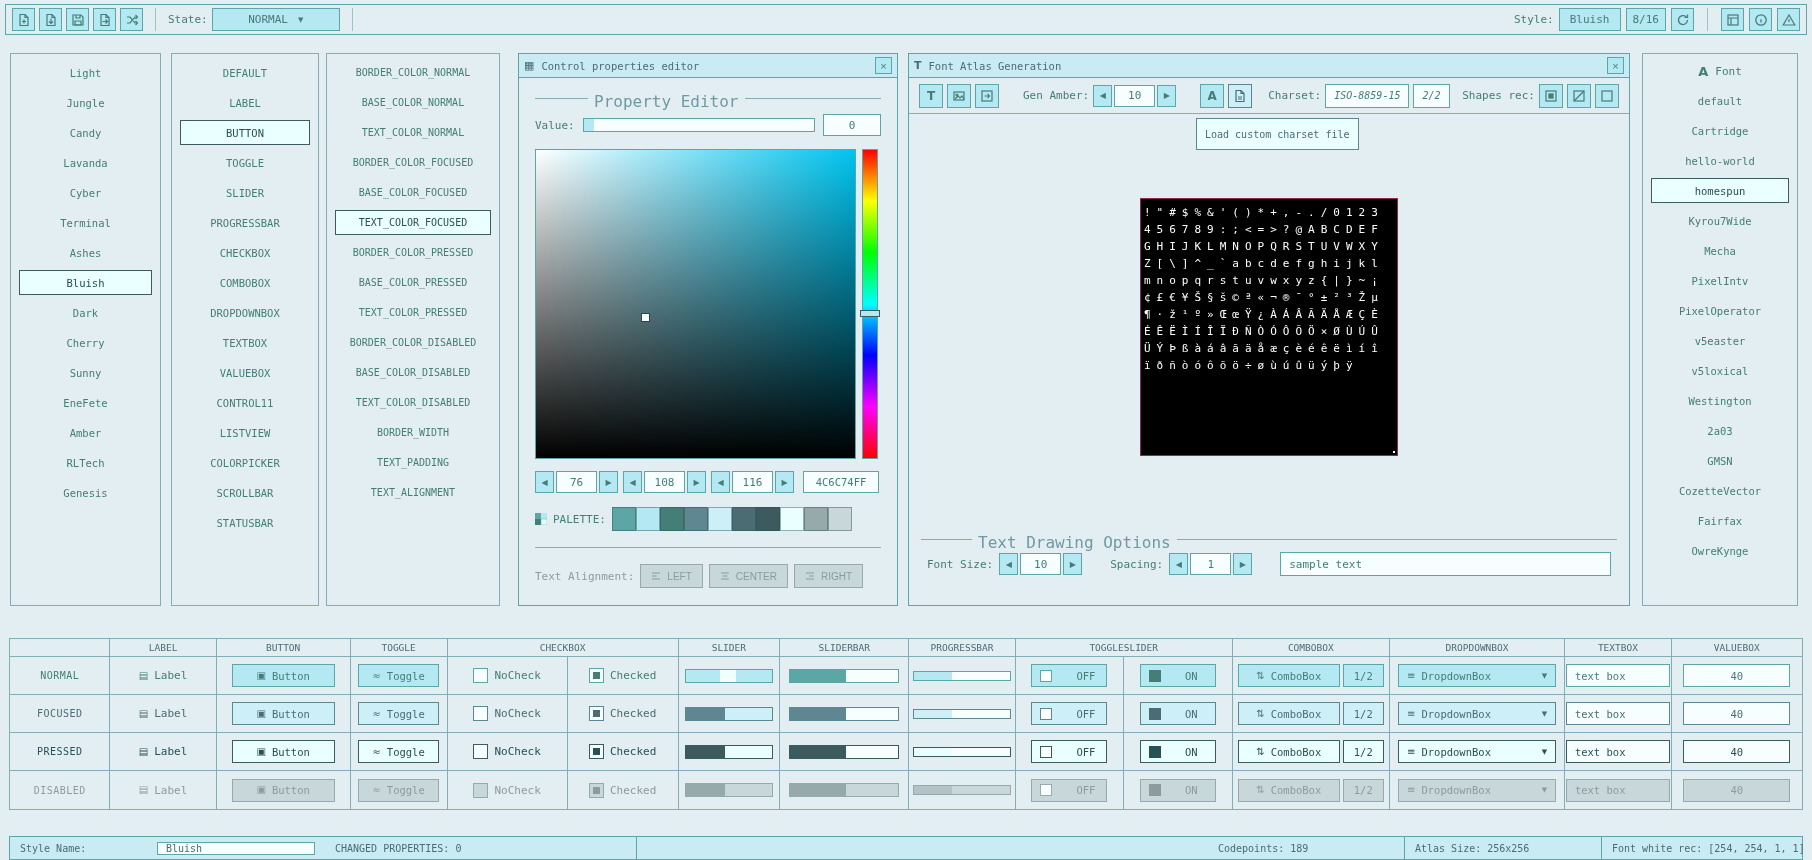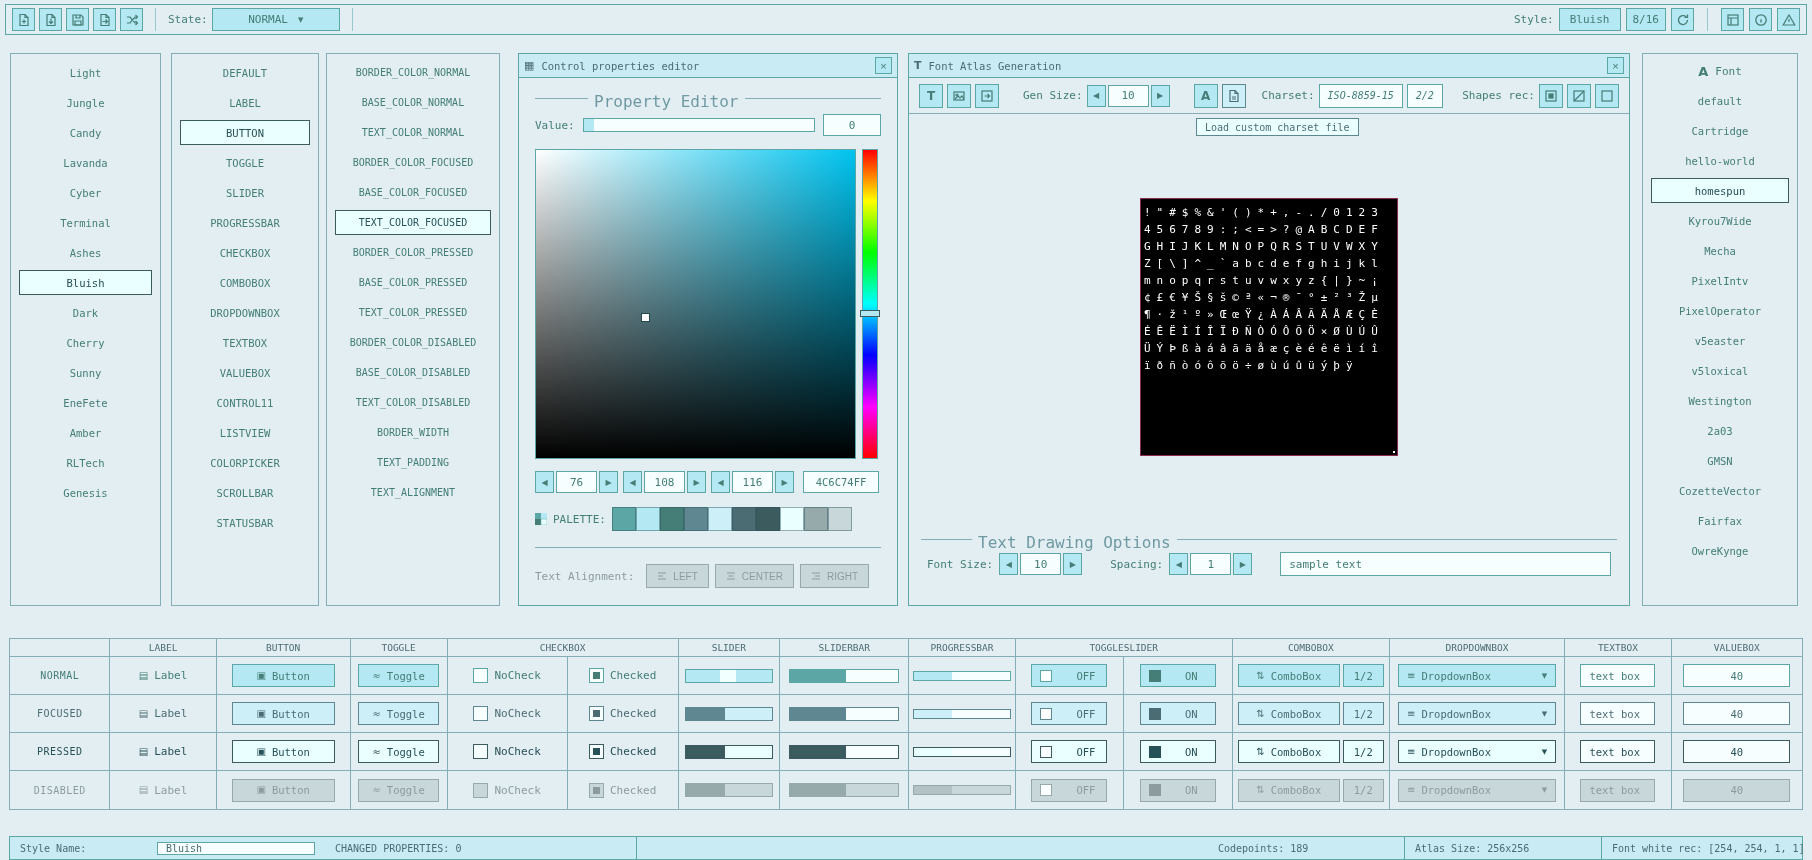--- a/index.html
+++ b/index.html
@@ -75,35 +75,35 @@
     font-family:"DejaVu Sans",sans-serif; }
   .st-val { width:41px; height:22px; border:1px solid var(--c-border_normal,#5ca6a6); background:var(--c-input_bg,#f6feff);
     display:flex; align-items:center; justify-content:center; }
   .hexbox { margin-left:4px; width:76px; height:22px; border:1px solid var(--c-border_normal,#5ca6a6); background:var(--c-input_bg,#f6feff);
     display:flex; align-items:center; justify-content:center; font-size:10.5px; }
   .palette-row { display:flex; align-items:center; gap:6px; margin-top:14px; }
   .swatches { display:flex; }
   .swatch { width:24px; height:24px; border:1px solid rgba(40,80,87,.45); margin-right:0; cursor:pointer; }
   .sep-line { border-top:1px solid var(--c-panel_line,#84adb7); margin-top:16px; }
   .align-row { display:flex; align-items:center; gap:6px; margin-top:16px; color:var(--c-text_disabled,#8c9c9e); }
-  .align-row .lab { margin-right:6px; }
+  .align-row .lab { margin-right:0; }
   .align-btn { height:24px; padding:0 10px; border:1px solid var(--c-border_disabled,#96aaac); background:var(--c-base_disabled,#c8d7d9);
     color:var(--c-text_disabled,#8c9c9e); display:flex; align-items:center; gap:6px; font-size:10px; }
 
   
   .fa-toolbar { height:36px; display:flex; align-items:center; gap:4px; padding:0 10px;
     border-bottom:1px solid var(--c-panel_line,#84adb7); position:relative; }
   .fa-btn { width:24px; height:24px; flex:0 0 auto; border:1px solid var(--c-border_normal,#5ca6a6); background:var(--c-base_normal,#b4e8f3);
     color:var(--c-text_normal,#447e77); display:flex; align-items:center; justify-content:center; cursor:pointer;
     font-family:"DejaVu Sans",sans-serif; font-weight:bold; font-size:12px; }
   .fa-btn.focused { background:var(--c-base_focused,#cdeff7); border-color:var(--c-border_focused,#5f8792); }
   .fa-box { height:24px; border:1px solid var(--c-border_normal,#5ca6a6); background:var(--c-input_bg,#f6feff);
     display:flex; align-items:center; justify-content:center; padding:0 8px; font-size:10px;font-style:italic; }
   .gap16 { width:16px; flex:0 0 auto; } .gap8 { width:8px; flex:0 0 auto; }
-  .tooltip { position:absolute; left:287px; top:40px; height:18px; padding:0 8px; display:flex; align-items:center;
+  .tooltip { position:absolute; left:287px; top:40px; height:32px; padding:0 8px; display:flex; align-items:center;
     background:var(--c-base_pressed,#eaffff); border:1px solid var(--c-border_focused,#5f8792); color:var(--c-text_focused,#4c6c74);
     font-size:10px; z-index:5; white-space:nowrap; }
   .fa-center { height:425px; display:flex; align-items:center; justify-content:center; }
   .atlas { width:258px; height:258px; background:var(--c-atlas_bg,#000); border:1px solid #8e2a52; position:relative;
     padding:5px 3px; overflow:hidden; }
   .atlas-row { color:var(--c-atlas_fg,#fff); font-family:"DejaVu Sans Mono",monospace; font-size:11px; line-height:17px;
     letter-spacing:6px; white-space:pre; }
   .white-rec { position:absolute; right:2px; bottom:2px; width:2px; height:2px; background:#fff; }
   .fa-group { position:relative; margin:0 12px; border-top:1px solid var(--c-panel_line,#84adb7); padding:12px 6px 0 6px; }
   .fa-group .group-label { left:4px; }
@@ -159,21 +159,21 @@
   .progress .fill { position:absolute; left:0; top:0; bottom:0; width:40%; background:var(--bs); }
   .st-disabled .progress .fill { background:#b3c2c4; }
   .tslider { width:76px; justify-content:flex-start; gap:24px; }
   .tslider .knob { width:12px; height:12px; background:#fbffff; border:1px solid var(--bd); flex:0 0 auto; }
   .tslider.on .knob { background:var(--tx); border-color:var(--tx); }
   .combo-wrap { display:inline-flex; gap:3px; }
   .combo-main { width:102px; }
   .combo-count { width:41px; padding:0; }
   .dropdown-ctl { width:158px; justify-content:flex-start; }
   .dropdown-ctl .dd-arrow { margin-left:auto; }
-  .textbox { width:75px; justify-content:flex-start; background:var(--inbg); }
+  .textbox { width:104px; justify-content:flex-start; background:var(--inbg); }
   .valuebox { width:107px; background:var(--inbg); }
 
   
   .statusbar { position:absolute; left:9px; right:9px; bottom:0; height:24px;
     border:1px solid var(--c-border_normal,#5ca6a6); background:var(--c-titlebar_bg,#c9ebf3);
     display:flex; align-items:stretch; color:var(--c-text_focused,#4c6c74); font-size:10px; }
   .sseg { display:flex; align-items:center; padding:0 10px; border-right:1px solid var(--c-border_normal,#5ca6a6); white-space:nowrap; }
   .sseg.noborder { border-right:none; }
   .sseg.filler { flex:1; border-right:none; }
   .sseg.inset-holder { padding:0; border-right:none; }
@@ -453,21 +453,21 @@
     </button>
     <button class="fa-btn">
       <span>
           <svg class="svgi" width="14" height="14" viewBox="0 0 14 14" fill="none" stroke="#447e77" stroke-width="1.2">
             <rect x="2" y="2" width="10" height="10"></rect>
             <path d="M4.5 7h5M7.5 5l2 2-2 2"></path>
           </svg>
         </span>
     </button>
     <span class="gap16"></span>
-    <span class="lab">Gen Size:</span>
+    <span class="lab">Gen Amber:</span>
     <div class="stepper">
       <button class="st-arrow">◀</button>
       <div class="st-val">10</div>
       <button class="st-arrow">▶</button>
     </div>
     <span class="gap16"></span>
     <button class="fa-btn">A</button>
     <button class="fa-btn focused">
       <span>
           <svg class="svgi" width="14" height="14" viewBox="0 0 14 14" fill="none" stroke="#4c6c74" stroke-width="1.2">

